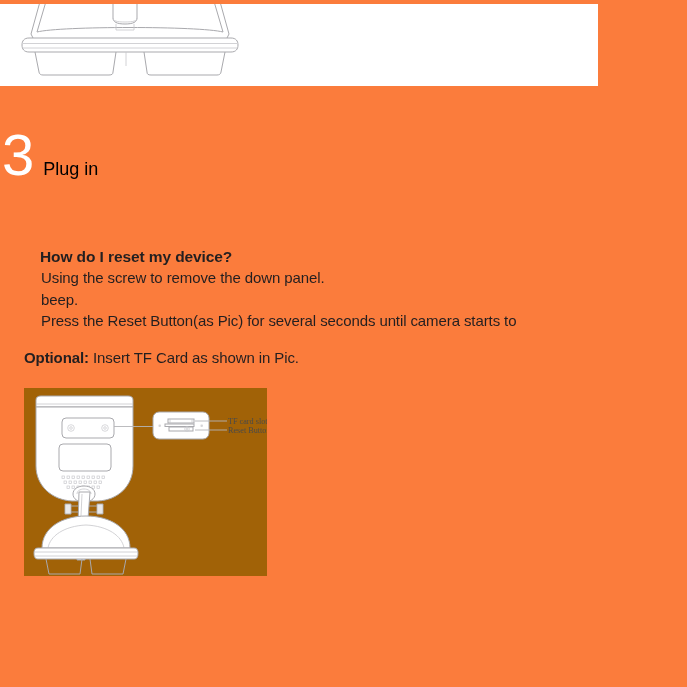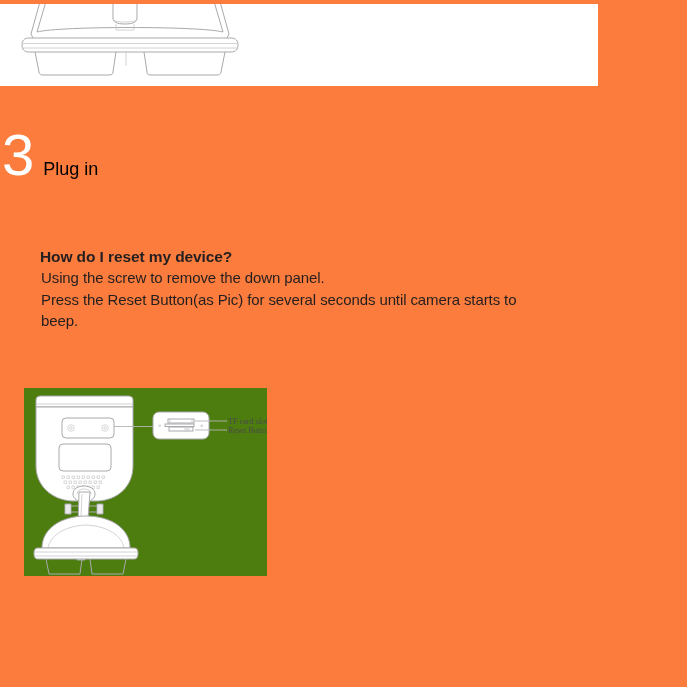--- a/index.html
+++ b/index.html
@@ -96,21 +96,21 @@
     font-weight: bold;
   }
 
   
   #diagram-panel {
     position: absolute;
     left: 24px;
     top: 388px;
     width: 243px;
     height: 188px;
-    background: #4d7c0f;
+    background: #a16207;
     overflow: hidden;
   }
   #diagram-panel svg {
     position: absolute;
     left: 0;
     top: 0;
   }
   .cad-line {
     fill: none;
     stroke: #a9a9ad;
@@ -176,24 +176,27 @@
   </div>
 
   <div id="step-block">
     <span id="step-number">3</span>
     <span id="step-title">Plug in</span>
   </div>
 
   <div id="copy-block">
     <p class="copy-heading">How do I reset my device?</p>
     <p class="copy-line">Using the screw to remove the down panel.</p>
+    <p class="copy-line">beep.</p>
     <p class="copy-line">Press the Reset Button(as Pic) for several seconds until camera starts to</p>
-    <p class="copy-line">beep.</p>
-  </div>
-
+  </div>
+
+  <div id="copy-optional">
+    <span class="bold">Optional:</span><span> Insert TF Card as shown in Pic.</span>
+  </div>
 
   <div id="diagram-panel">
     <svg width="243" height="188" viewBox="0 0 243 188">
 
       <path class="cad-fill" d="M12,12 C12,9 14,8 17,8 L104,8 C107,8 109,9 109,12 L109,19 L12,19 Z"></path>
       <path class="cad-line-light" d="M12,16 L109,16"></path>
 
       <path class="cad-fill" d="M12,19 L12,78 C12,98 28,112 48,113 L74,113 C94,112 109,98 109,78 L109,19 Z"></path>
 
       <rect class="cad-fill" x="38" y="30" width="52" height="20" rx="4"></rect>

